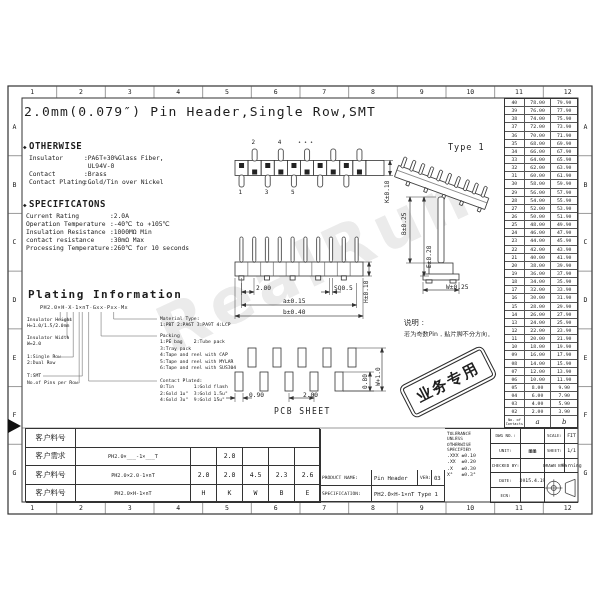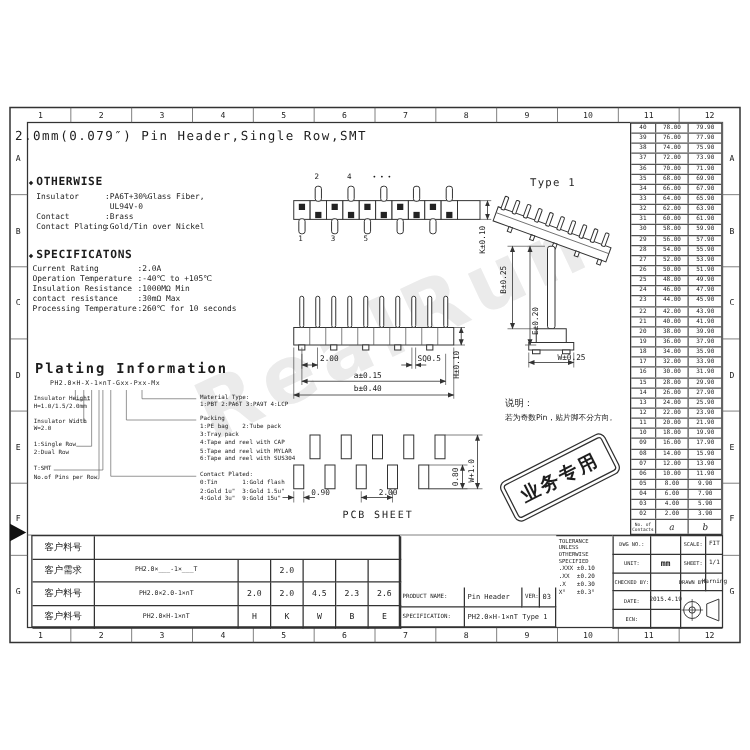--- a/index.html
+++ b/index.html
@@ -10,21 +10,21 @@
 .sh{fill:#fff;stroke:#333;stroke-width:.8}
 .ln{stroke:#555;stroke-width:.6;fill:none}
 .dim{stroke:#444;stroke-width:.7;fill:none;marker-start:url(#ar);marker-end:url(#ar)}
 .dimE{stroke:#444;stroke-width:.7;fill:none;marker-end:url(#ar)}
 .ld{stroke:#666;stroke-width:.55;fill:none}
 .t{position:absolute;z-index:2;white-space:pre;color:#1c1c1c}
 .vt{transform:rotate(-90deg);transform-origin:0 0}
 .dimt{font-size:6.2px}
 .zone{position:absolute;z-index:2;text-align:center;font-size:6.5px;height:10px;line-height:10px;color:#222}
 .zoneV{position:absolute;z-index:2;width:13px;display:flex;align-items:center;justify-content:center;font-size:6.5px;color:#222}
-#title{left:12px;top:104px;font-size:10px;letter-spacing:1.2px;font-weight:500}
+#title{left:24px;top:104px;font-size:13px;letter-spacing:1.2px;font-weight:500}
 .sect-h{font-size:9px;font-weight:700;letter-spacing:.5px}
 .bullet{font-size:6px}
 .srow{font-size:6.3px}
 #ord-h{left:28px;top:288px;font-size:11px;font-weight:600;letter-spacing:1.5px}
 #ord-code{left:40px;top:304px;font-size:5.2px;letter-spacing:.4px}
 .ordb{position:absolute;z-index:2;font-size:4.7px;line-height:6.4px;white-space:pre;color:#222}
 .num{font-size:6px}
 #watermark{position:absolute;left:100px;top:225px;width:430px;z-index:0;text-align:center;transform:rotate(-25deg);font-size:64px;font-weight:bold;letter-spacing:6px;color:#ebebeb;font-family:"DejaVu Sans",sans-serif}
 #stamp{position:absolute;left:404px;top:367px;width:88px;height:30px;z-index:6;transform:rotate(-27deg);border:1.6px solid #2f2f2f;outline:1px solid #2f2f2f;outline-offset:2px;border-radius:3px;display:flex;align-items:center;justify-content:center;font-size:15px;font-weight:bold;letter-spacing:2px;color:#1e1e1e;font-family:"DejaVu Sans",sans-serif}
 #contacts-table{position:absolute;left:504px;top:98px;width:74px;z-index:2;border:1px solid #333;background:#fff;display:flex;flex-direction:column}
@@ -53,21 +53,21 @@
 #tol .tolv{font-size:4.8px;line-height:6.6px;white-space:pre}
 #tol .tolv:first-of-type{margin-top:4px}
 #fields{left:490px;top:428px;width:88px;height:74px;display:grid;grid-template-columns:30px 24px 20px 14px;grid-auto-rows:14.8px;border-top:1px solid #333}
 #fields>div{border-left:1px solid #333;border-bottom:1px solid #333;display:flex;align-items:center;justify-content:center;font-size:4.2px;white-space:nowrap;overflow:visible}
 #fields .fv{font-size:4.8px}
 #fields .unit{font-size:6.5px;font-weight:bold}
 #sym-cell{grid-column:3/5;grid-row:4/6}
 #note-h{left:404px;top:318px;font-size:7.5px;font-family:"DejaVu Sans",sans-serif}
 #note-t{left:404px;top:330px;font-size:6.2px;font-family:"DejaVu Sans",sans-serif}
 #pcb-lab{left:274px;top:407px;font-size:8px;letter-spacing:1.5px}
-#type1{left:424px;top:142px;font-size:8.5px;letter-spacing:1px}
+#type1{left:448px;top:142px;font-size:8.5px;letter-spacing:1px}
 </style>
 </head>
 <body>
 
 <div id="sheet">
 
   <div id="watermark">RealRun</div>
 
   <svg id="linework" width="600" height="600">
     <defs>

